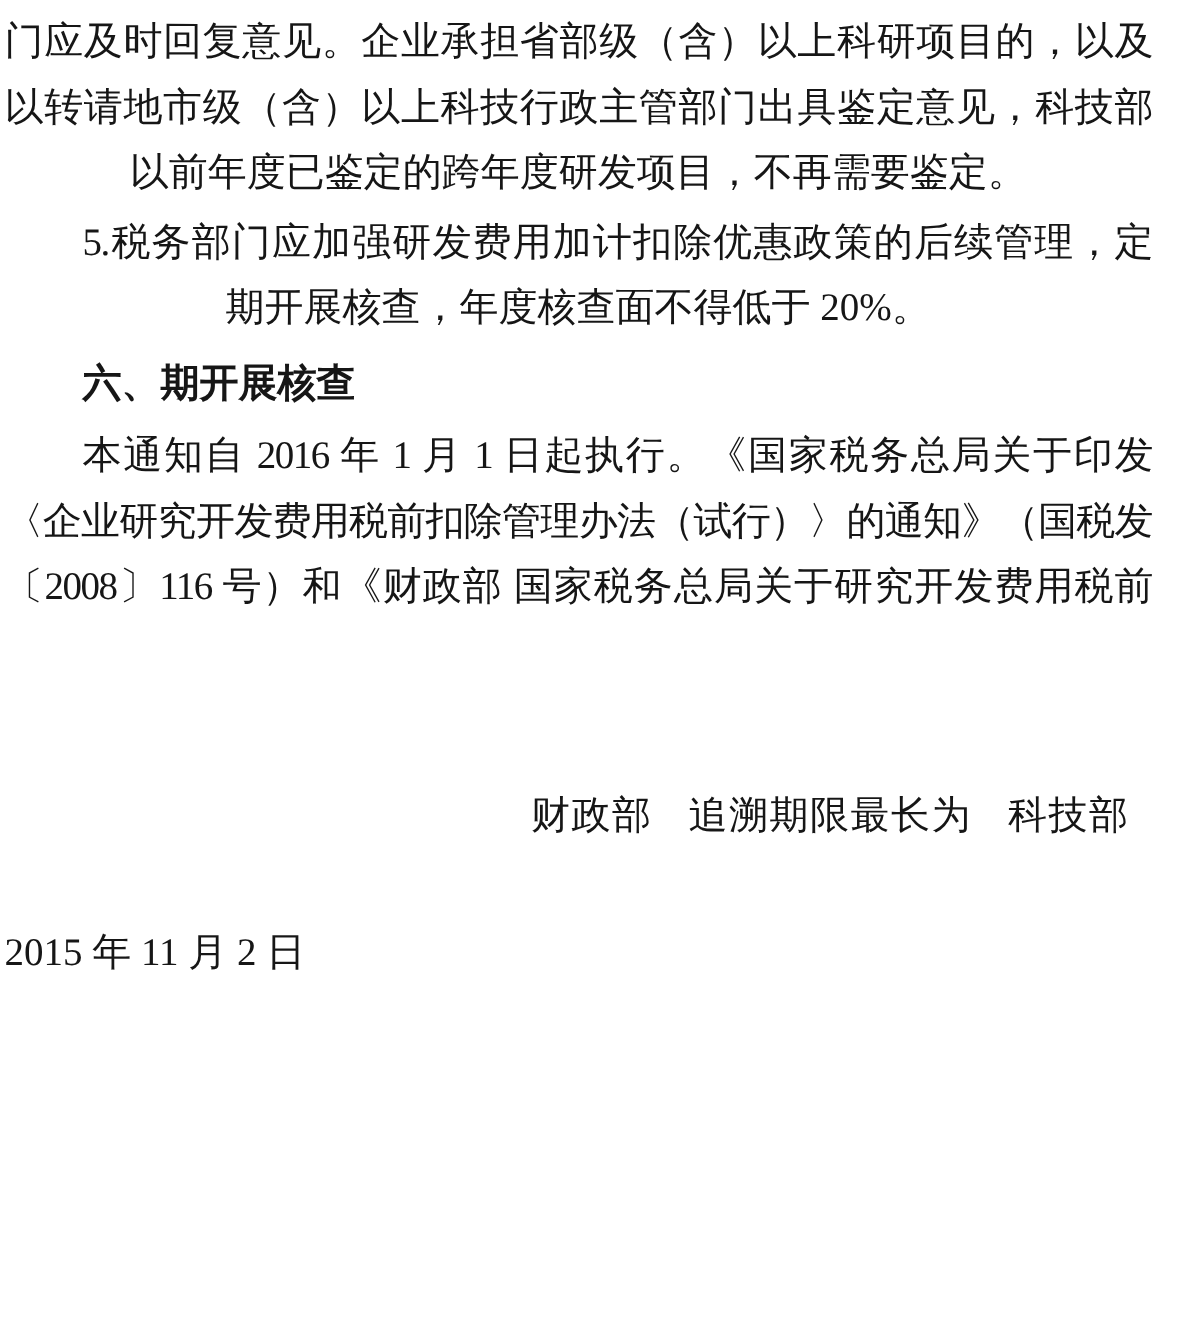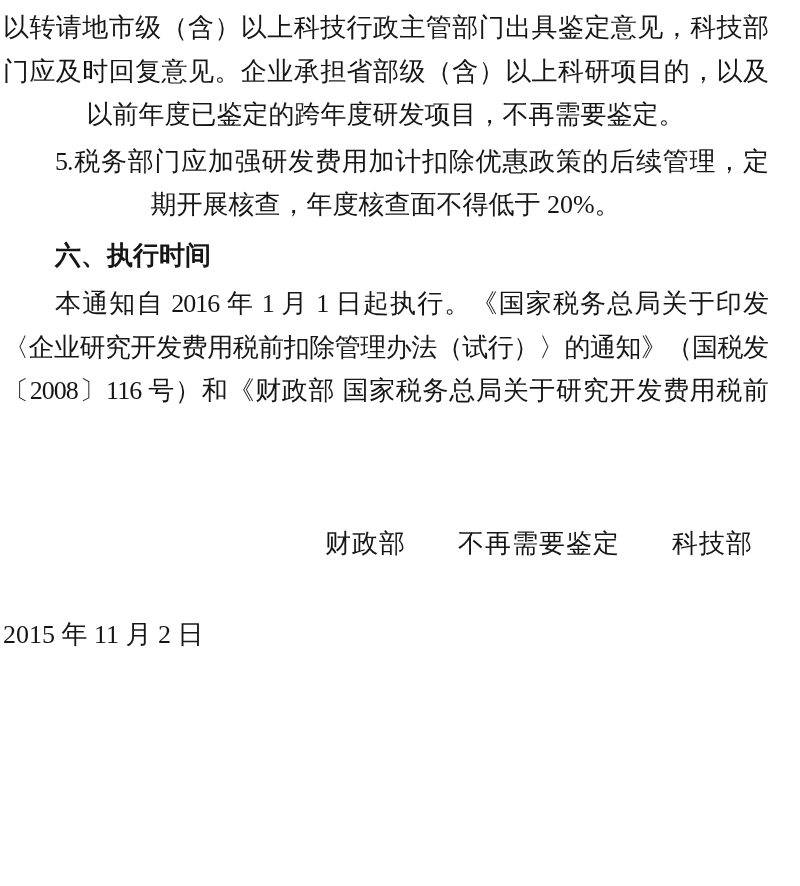--- a/index.html
+++ b/index.html
@@ -47,63 +47,63 @@
     font-size: 26px;
     font-weight: 700;
     text-indent: 2em;
     line-height: 43.5px;
   }
   #para-4 { margin-top: 5px; }
   .signature-row {
     margin-top: 109px;
     display: flex;
     justify-content: flex-end;
-    gap: 52px;
+    gap: 24px;
     padding-right: 15px;
     font-size: 26px;
     line-height: 43.5px;
   }
   .signature-row .agency { letter-spacing: 1px; }
   .date-row {
     margin-top: 48px;
     display: flex;
     justify-content: flex-start;
     padding-right: 100px;
     font-size: 26px;
     line-height: 43.5px;
   }
 </style>
 </head>
 <body>
 
 <div class="doc">
 
   <p class="para" id="para-1">
+    <span class="line justify">门应及时回复意见。企业承担省部级（含）以上科研项目的，以及</span>
     <span class="line justify">以转请地市级（含）以上科技行政主管部门出具鉴定意见，科技部</span>
-    <span class="line justify">门应及时回复意见。企业承担省部级（含）以上科研项目的，以及</span>
     <span class="line plain">以前年度已鉴定的跨年度研发项目，不再需要鉴定。</span>
   </p>
 
 
   <p class="para" id="para-3">
     <span class="line justify indent">5.税务部门应加强研发费用加计扣除优惠政策的后续管理，定</span>
     <span class="line plain">期开展核查，年度核查面不得低于 20%。</span>
   </p>
 
-  <h2 class="section-heading">六、执行时间</h2>
+  <h2 class="section-heading">六、期开展核查</h2>
 
   <p class="para" id="para-4">
     <span class="line justify indent">本通知自 2016 年 1 月 1 日起执行。《国家税务总局关于印发</span>
     <span class="line justify">〈企业研究开发费用税前扣除管理办法（试行）〉的通知》（国税发</span>
     <span class="line justify">〔2008〕116 号）和《财政部 国家税务总局关于研究开发费用税前</span>
   </p>
 
   <div class="signature-row">
     <span class="agency">财政部</span>
-    <span class="agency">不再需要鉴定</span>
+    <span class="agency">追溯期限最长为</span>
     <span class="agency">科技部</span>
   </div>
 
   <div class="date-row">
     <span>2015 年 11 月 2 日</span>
   </div>
 
 </div>
 
 </body></html>

